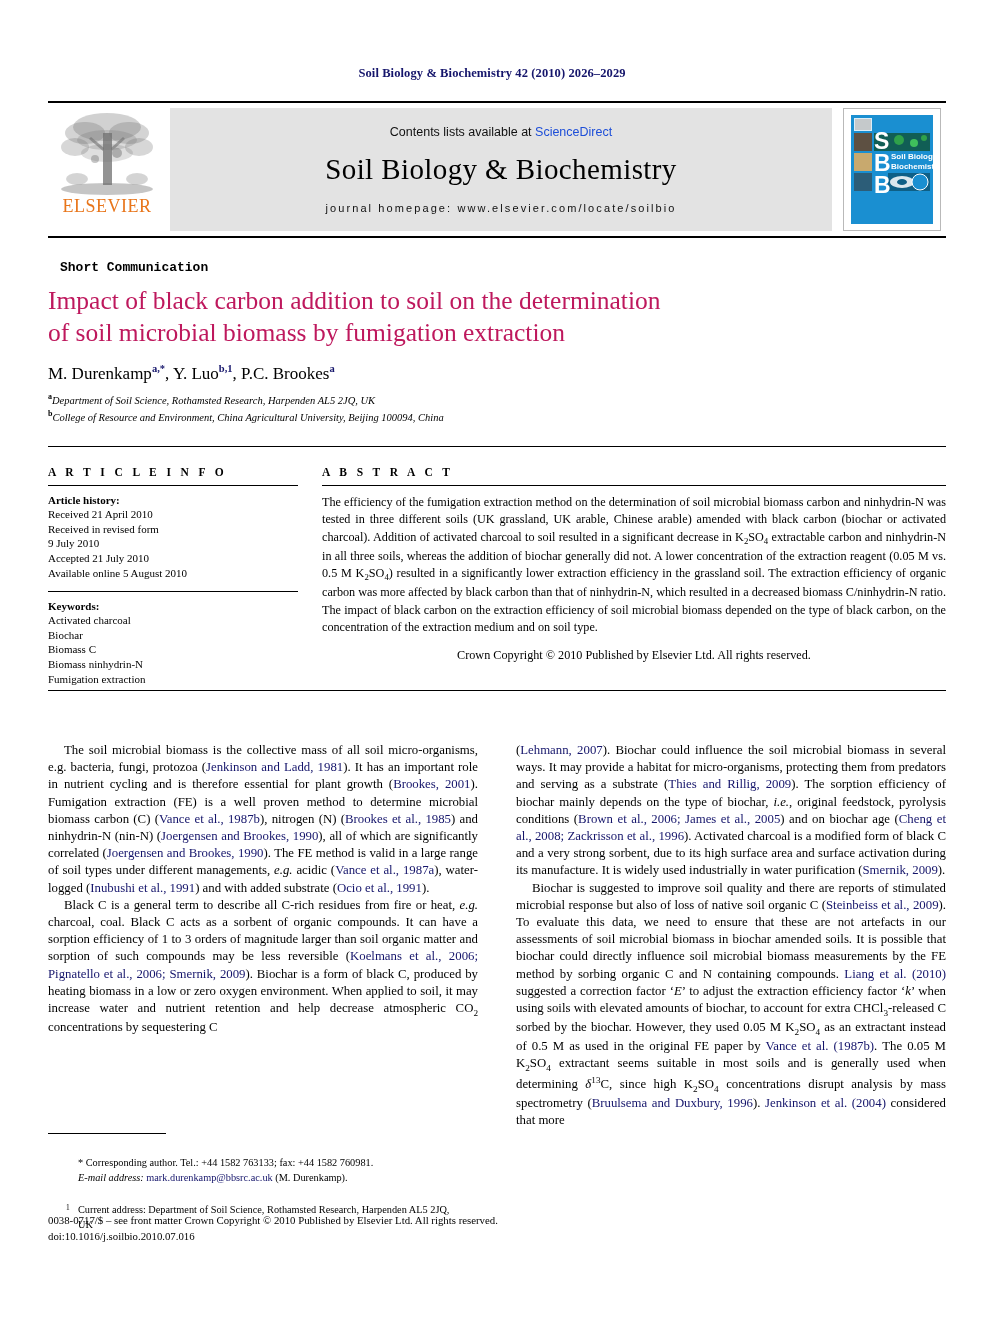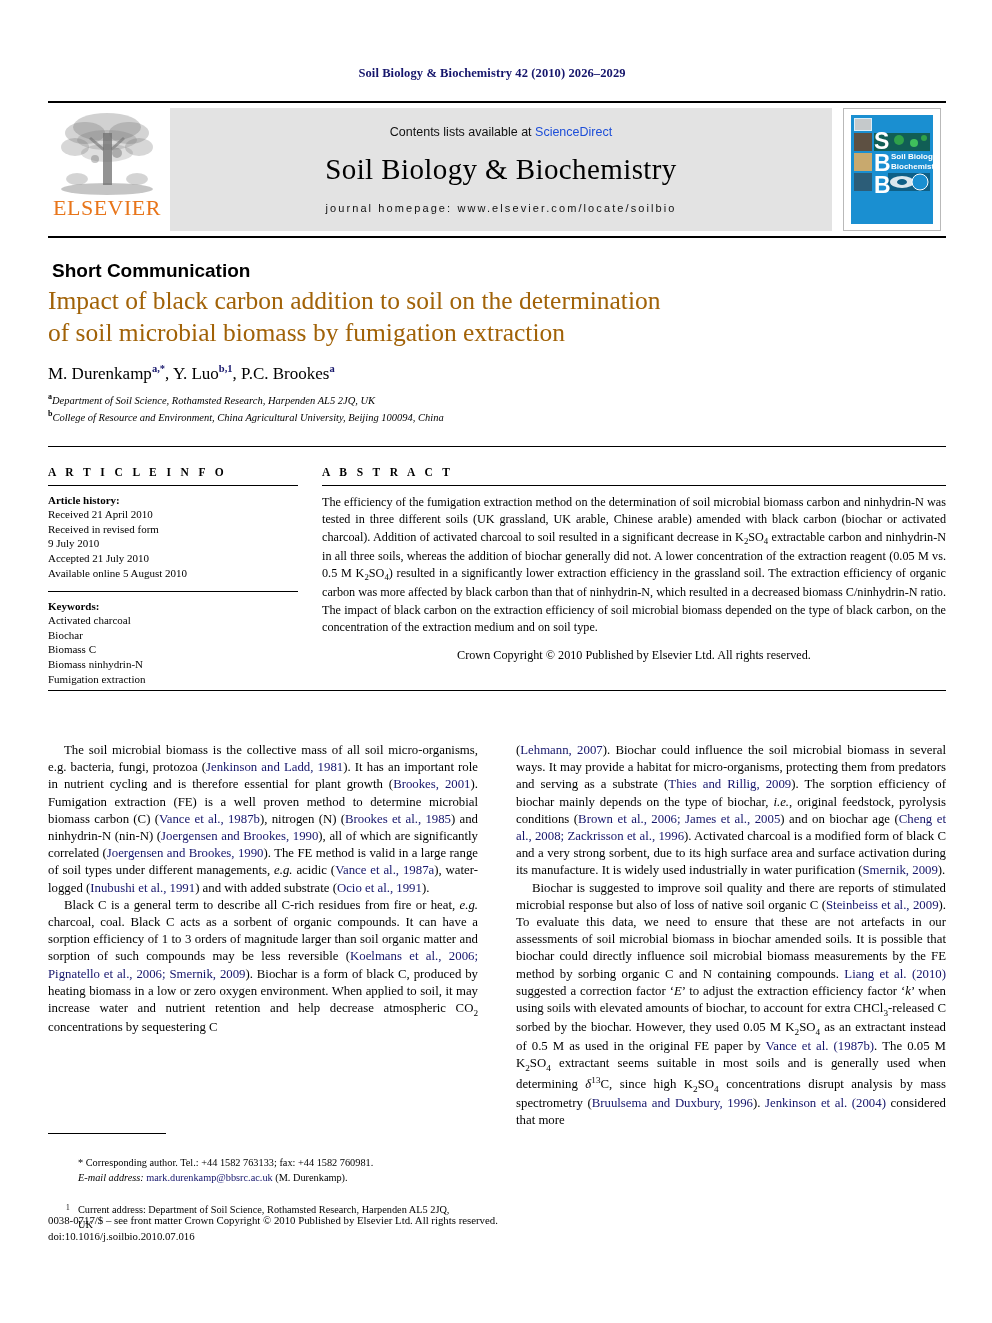--- a/index.html
+++ b/index.html
@@ -61,21 +61,21 @@
     justify-content: flex-start;
     padding-top: 4px;
     box-sizing: border-box;
   }
   .elsevier-tree {
     width: 104px;
     height: 92px;
   }
   .elsevier-word {
     font-family: "Liberation Serif", serif;
-    font-size: 22px;
+    font-size: 18px;
     letter-spacing: 0.5px;
     color: #e8751a;
     line-height: 1;
     margin-top: -2px;
     text-align: center;
   }
   .journal-band {
     flex: 1 1 auto;
     background: #e3e3e3;
     display: flex;
@@ -121,34 +121,34 @@
     border: 1px solid #b9b9b9;
     background: #ffffff;
     position: relative;
     overflow: hidden;
   }
 
   
   .artcat {
     position: absolute;
     top: 260px;
-    left: 52px;
-    font-family: Liberation Sans, sans-serif;
-    font-weight: bold;
-    font-size: 19px;
+    left: 60px;
+    font-family: Liberation Mono, monospace;
+    font-weight: bold;
+    font-size: 13px;
   }
   .title {
     position: absolute;
     top: 285px;
     left: 48px;
     width: 760px;
     font-family: "Liberation Serif", serif;
     font-size: 25.5px;
     line-height: 1.26;
-    color: #a16207;
+    color: #be185d;
   }
   .authors {
     position: absolute;
     top: 363px;
     left: 48px;
     width: 760px;
     font-family: "Liberation Serif", serif;
     font-size: 17px;
   }
   .authors sup {

